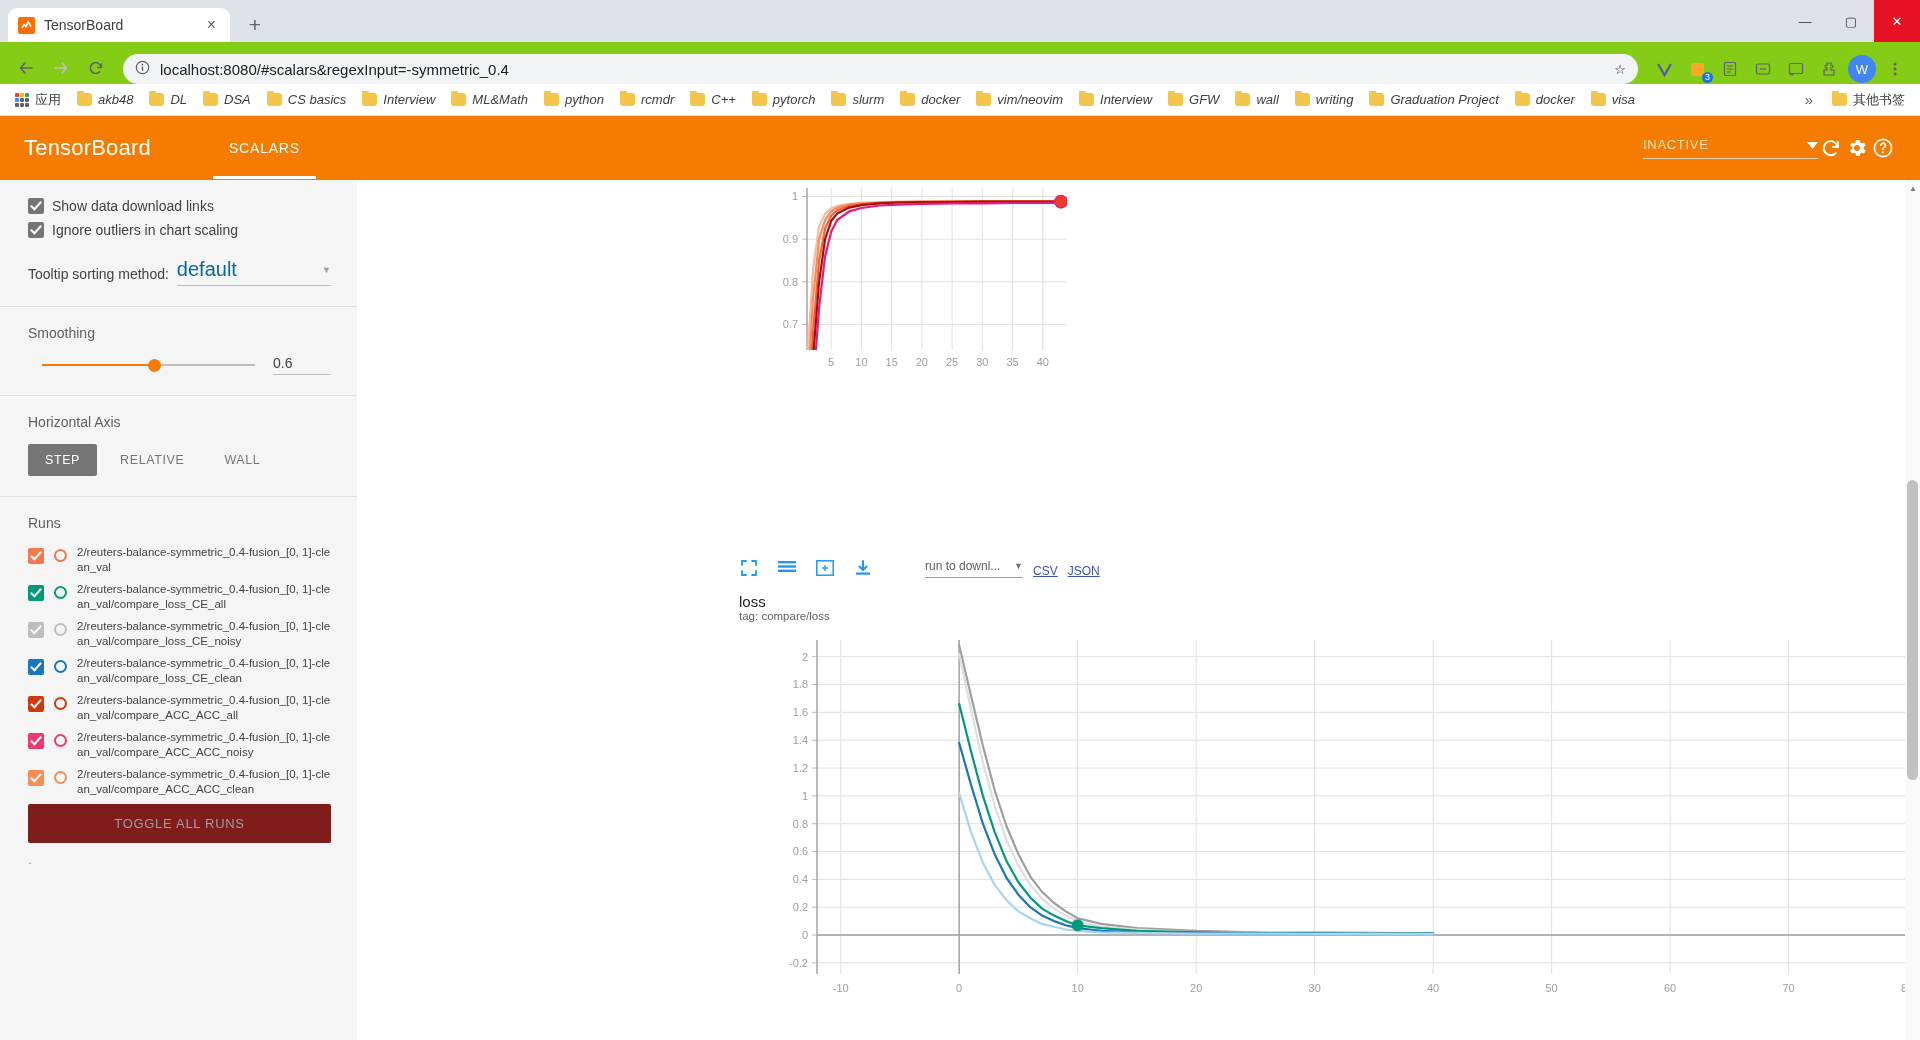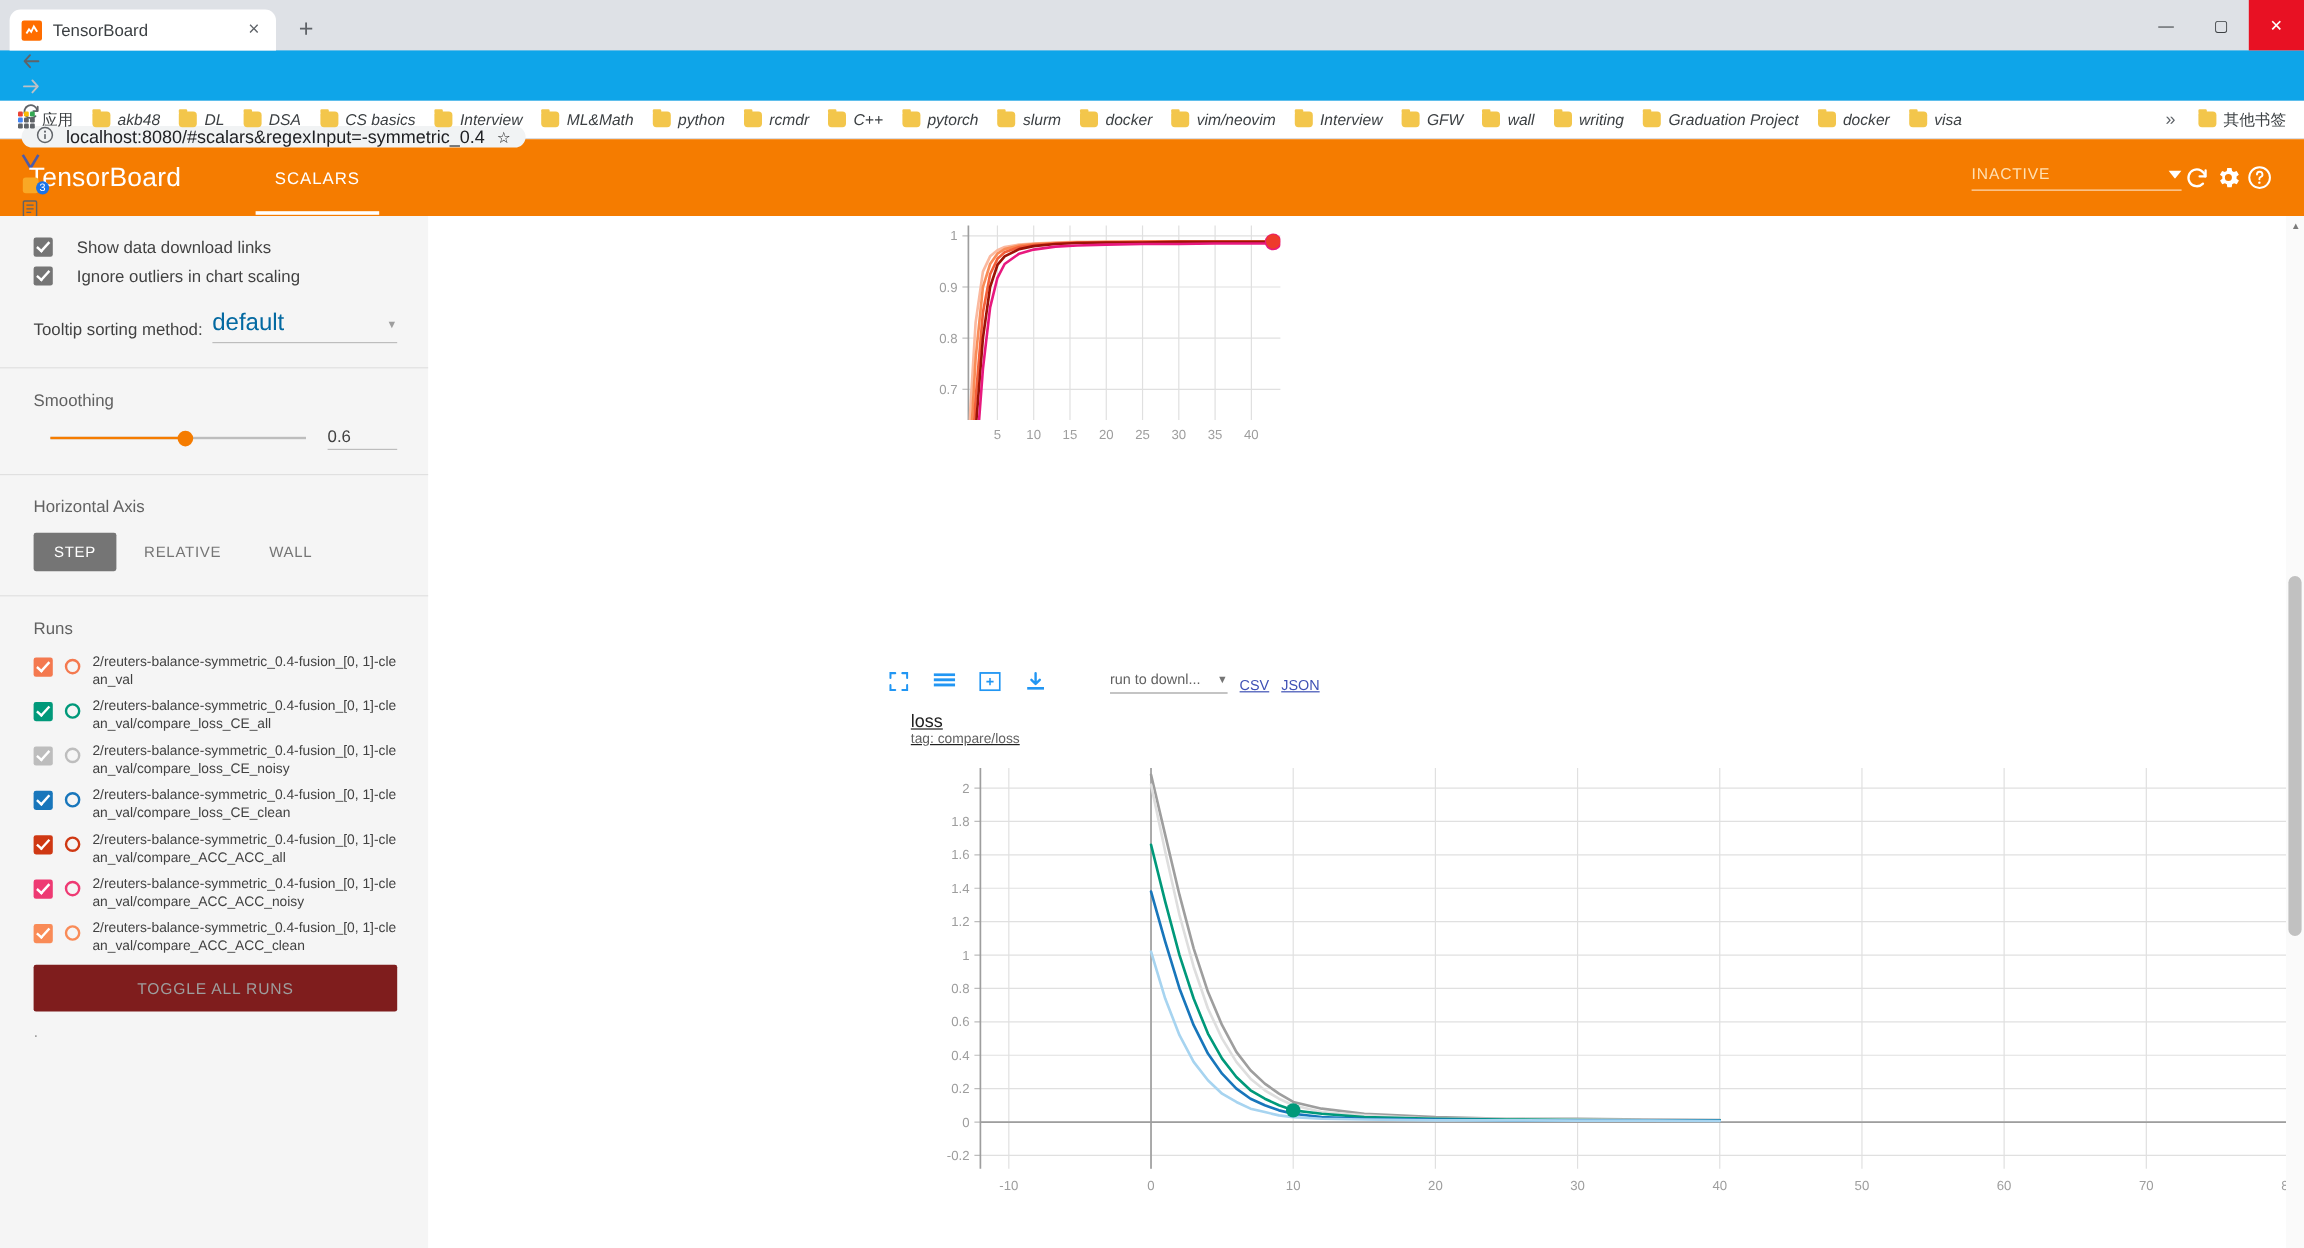--- a/index.html
+++ b/index.html
@@ -21,21 +21,21 @@
   .tab-favicon svg { display:block; }
   .tab-title { flex:1; font-size:14px; color:#3c4043; white-space:nowrap; overflow:hidden; }
   .tab-close { width:17px; height:17px; color:#5f6368; display:flex; align-items:center; justify-content:center; font-size:16px; }
   .newtab { width:30px; height:30px; margin-left:10px; margin-bottom:2px;
     display:flex; align-items:center; justify-content:center; color:#5f6368; font-size:21px; }
   .wincontrols { position:absolute; right:0; top:0; height:42px; display:flex; align-items:center; }
   .wincontrols div { width:46px; height:42px; display:flex; align-items:center; justify-content:center; color:#3c4043; font-size:13px; }
   .wincontrols .close-win { color:#fff; }
   .closeBG { background:#e81123; }
 
-  .toolbar { height:42px; background:#0ea5e9; display:flex; align-items:flex-start; padding:0 10px; gap:3px;flex-direction:column; }
+  .toolbar { height:42px; background:#84cc16; display:flex; align-items:flex-end; padding:0 10px; gap:3px; }
   .nav-btn { width:32px; height:32px; border-radius:50%; display:flex; align-items:center; justify-content:center; color:#5f6368; }
   .omnibox {
     flex:1; height:30px; background:#f1f3f4; border-radius:15px; margin:0 8px;
     display:flex; align-items:center; padding:0 12px; gap:10px;
   }
   .omni-url { font-size:15px; color:#202124; white-space:nowrap; }
   .tb-icon { width:30px; height:30px; display:flex; align-items:center; justify-content:center; color:#5f6368; }
   .ext-badge { position:relative; }
   .ext-badge .cnt { position:absolute; right:-1px; bottom:1px; background:#1a73e8; color:#fff;
      font-size:9px; border-radius:7px; padding:0 3px; line-height:11px; }
@@ -61,21 +61,21 @@
   .tb-right { margin-left:auto; display:flex; align-items:center; }
   .tb-select { width:175px; border-bottom:1px solid rgba(255,255,255,.7); padding-bottom:6px;
      display:flex; align-items:center; color:#ffe0b2; font-size:13px; letter-spacing:.7px; }
   .tb-select .caret { margin-left:auto; }
   .tb-hicon { width:26px; height:26px; display:flex; align-items:center; justify-content:center; }
 
   .tb-body { display:flex; height:874px; }
 
   
   .sidebar { width:357px; background:#f5f5f5; padding:18px 26px 0 28px; position:relative; }
-  .row-check { display:flex; align-items:center; gap:20px; margin-bottom:8px; }
+  .row-check { display:flex; align-items:center; gap:8px; margin-bottom:8px; }
   .chk { width:16px; height:16px; border-radius:2px; background:#757575; position:relative; flex:none; }
   .chk:after { content:""; position:absolute; left:5px; top:1px; width:4px; height:9px;
      border:solid #fff; border-width:0 2px 2px 0; transform:rotate(42deg); }
   .row-check span { font-size:14px; color:#424242; }
   .tooltip-sort { display:flex; align-items:flex-end; gap:8px; margin-top:20px; }
   .tooltip-sort .lbl { font-size:14px; color:#424242; padding-bottom:4px; }
   .ts-select { flex:1; border-bottom:1px solid #bdbdbd; display:flex; align-items:center; padding-bottom:4px; }
   .ts-select .v { font-size:20px; color:#0369a1; }
   .ts-select .caret { margin-left:auto; color:#9e9e9e; font-size:9px; }
   .hr { height:1px; background:#e0e0e0; margin:20px -26px 0 -28px; }
@@ -515,21 +515,21 @@
       <div class="dl-row">
         <span class="dl-select">
           <span>run to downl...</span>
           <span class="caret">▼</span>
         </span>
         <span class="dl-link">CSV</span>
         <span class="dl-link">JSON</span>
       </div>
     </div>
 
-    <div style="position:absolute;left:402px;top:413px;text-decoration:underline;">
+    <div style="position:absolute;left:382px;top:413px;">
       <div class="chart-title">loss</div>
       <div class="chart-sub">tag: compare/loss</div>
     </div>
 
     <div style="position:absolute;left:420px;top:450px;">
       <svg id="chart1" width="1460" height="400">
           <line x1="63.69747899159664" y1="10" x2="63.69747899159664" y2="344" stroke="#e0e0e0" stroke-width="1"></line>
           <text x="63.69747899159664" y="362" text-anchor="middle" font-size="11" fill="#9e9e9e">-10</text>
           <line x1="182.18487394957984" y1="10" x2="182.18487394957984" y2="344" stroke="#e0e0e0" stroke-width="1"></line>
           <text x="182.18487394957984" y="362" text-anchor="middle" font-size="11" fill="#9e9e9e">0</text>

